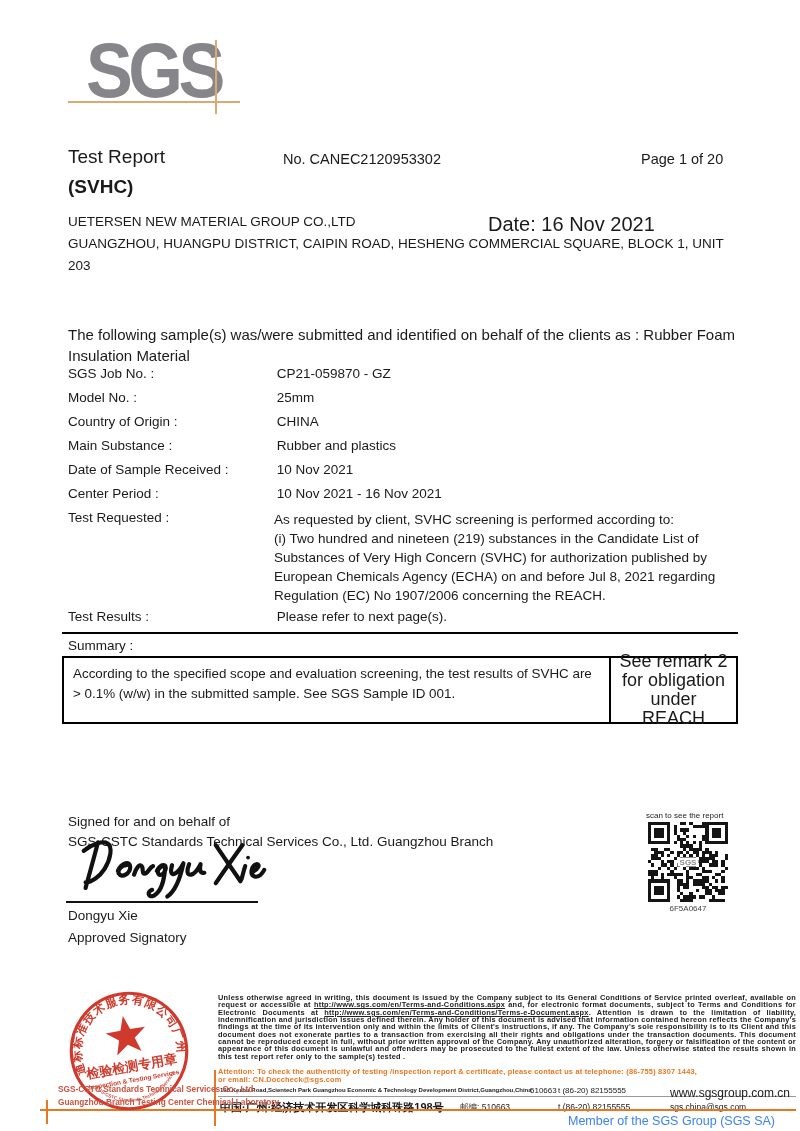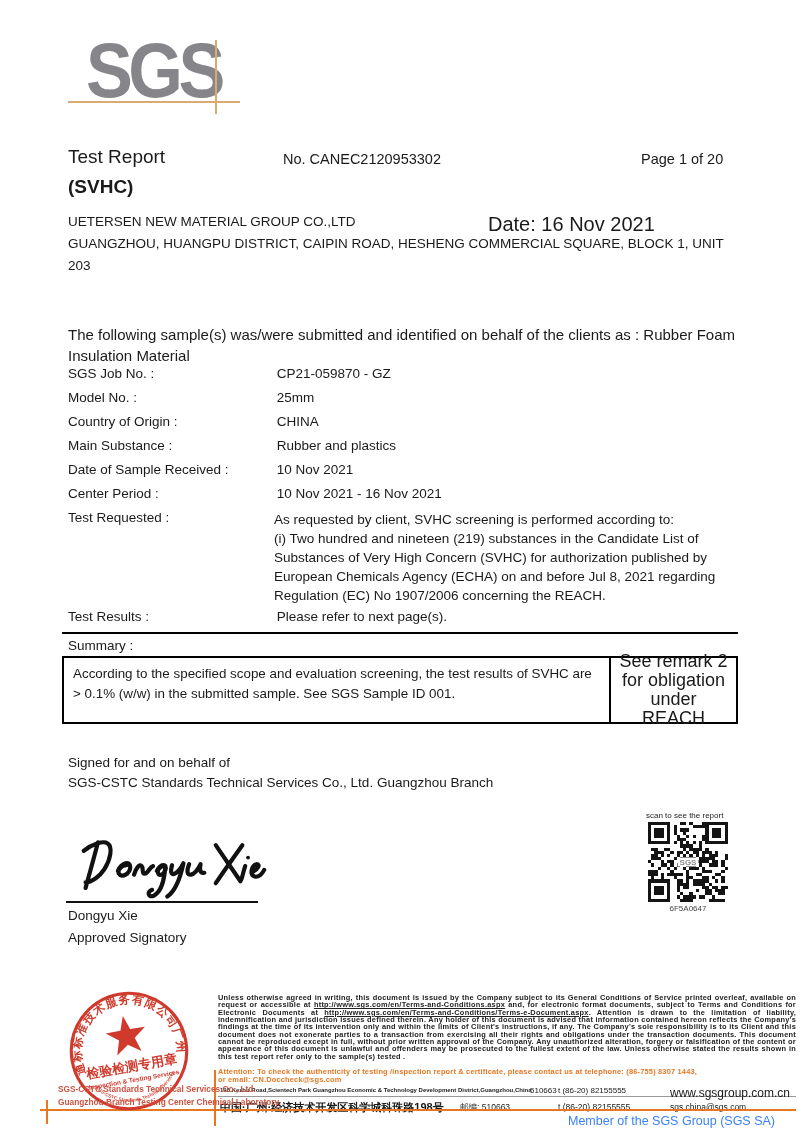--- a/index.html
+++ b/index.html
@@ -30,21 +30,21 @@
   .treq-label { left:68px;  top:510px; font-size:13.5px; }
   .treq-lines { left:274px; top:510px; width:470px; font-size:13.5px; line-height:19px; }
 
   .sumline  { left:62px; top:632px; width:676px; height:2px; background:#000; }
   .sumlabel { left:68px; top:638px; font-size:13.5px; }
   .sumbox   { left:62px; top:656px; width:676px; height:68px; border:2px solid #000; display:flex; }
   .sumleft  { width:547px; border-right:2px solid #000; padding:6px 9px; font-size:13.4px; line-height:20px; }
   .sumright { flex:1; display:flex; align-items:center; justify-content:center; text-align:center;
               font-size:18px; line-height:19px; padding:2px 8px; }
 
-  .signed   { left:68px; top:753px; font-size:13.5px; line-height:20px; }
+  .signed   { left:68px; top:812px; font-size:13.5px; line-height:20px; }
   .sig-svg  { left:78px; top:833px; }
   .sig-line { left:66px; top:901px; width:192px; height:2px; background:#111; }
   .sig-name { left:68px; top:908px; font-size:13.5px; }
   .sig-role { left:68px; top:930px; font-size:13.5px; }
 
   
   .qr-caption { left:646px; top:811px; font-size:8px; color:#222; }
   .qr { left:648px; top:822px; width:80px; height:80px; background:#fff; }
   .qr-grid { display:grid; grid-template-columns:repeat(25,3.2px); grid-auto-rows:3.2px; }
   .qr-grid i { display:block; }

